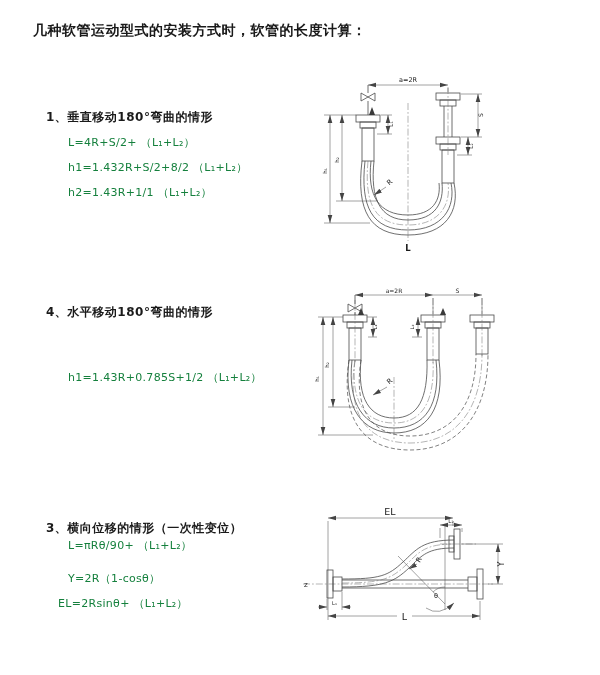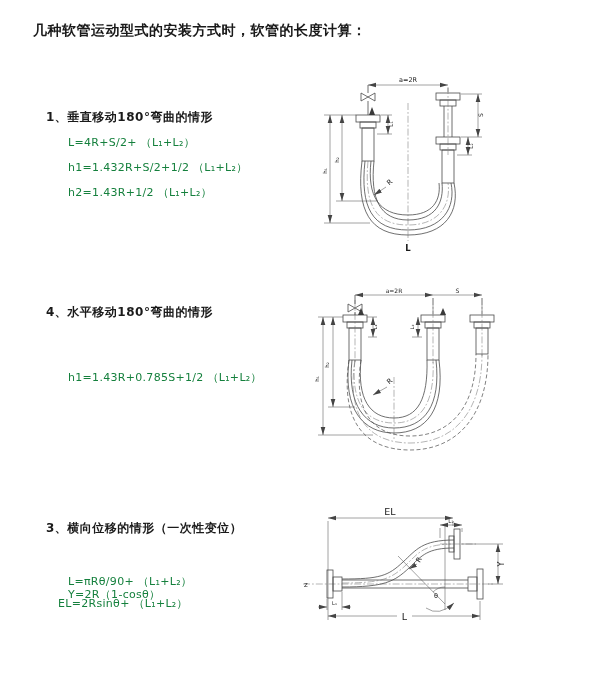--- a/index.html
+++ b/index.html
@@ -18,29 +18,29 @@
 </style>
 </head>
 <body>
 
 <div class="canvas">
 
   <div class="title">几种软管运动型式的安装方式时，软管的长度计算：</div>
 
   <div class="h" style="left:46px;top:109px">1、垂直移动180°弯曲的情形</div>
   <div class="f" style="left:68px;top:135px">L=4R+S/2+ （L₁+L₂）</div>
-  <div class="f" style="left:68px;top:160px">h1=1.432R+S/2+1/2 （L₁+L₂）</div>
-  <div class="f" style="left:68px;top:185px">h2=1.43R+1/2 （L₁+L₂）</div>
+  <div class="f" style="left:68px;top:160px">h1=1.432R+S/2+8/2 （L₁+L₂）</div>
+  <div class="f" style="left:68px;top:185px">h2=1.43R+1/1 （L₁+L₂）</div>
 
   <div class="h" style="left:46px;top:304px">4、水平移动180°弯曲的情形</div>
   <div class="f" style="left:68px;top:370px">h1=1.43R+0.785S+1/2 （L₁+L₂）</div>
 
   <div class="h" style="left:46px;top:520px">3、横向位移的情形（一次性变位）</div>
-  <div class="f" style="left:68px;top:574px">L=πRθ/90+ （L₁+L₂）</div>
-  <div class="f" style="left:68px;top:587px">Y=2R（1-cosθ）</div>
+  <div class="f" style="left:68px;top:538px">L=πRθ/90+ （L₁+L₂）</div>
+  <div class="f" style="left:68px;top:571px">Y=2R（1-cosθ）</div>
   <div class="f" style="left:58px;top:596px">EL=2Rsinθ+ （L₁+L₂）</div>
 
   <svg class="diag" style="left:310px;top:63px" width="290" height="200" viewBox="0 0 290 200">
     <defs>
       <marker id="a1" markerWidth="9" markerHeight="6" refX="8" refY="3" orient="auto-start-reverse" markerUnits="userSpaceOnUse">
         <path d="M0,0.7 L8,3 L0,5.3 Z" style="fill:#444;stroke:none"></path>
       </marker>
       <pattern id="p1" width="4" height="4" patternUnits="userSpaceOnUse">
         <path d="M0,4 L4,0 M0,0 L4,4" style="stroke:#888;stroke-width:.5;fill:none"></path>
       </pattern>

